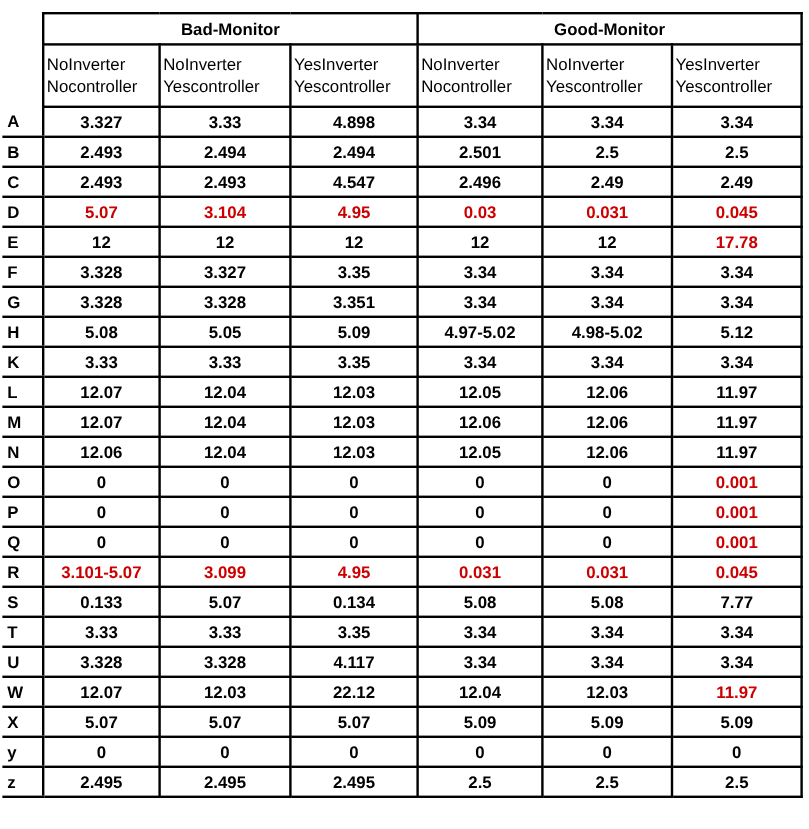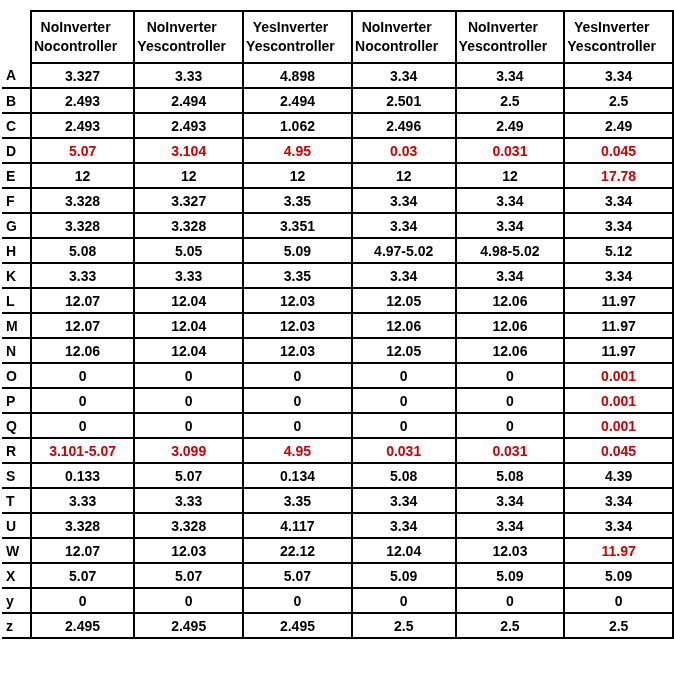--- a/index.html
+++ b/index.html
@@ -31,26 +31,26 @@
     height: 26px;
     font-size: 14px;
     text-align: center;
     vertical-align: middle;
     padding: 0;
   }
   
   th.subhdr {
     height: 52px;
     font-size: 14px;
-    text-align: center;
+    text-align: left;
     vertical-align: middle;
     padding: 0 16px 0 2px;
     white-space: pre-line;
     line-height: 1.35;
-    font-weight: bold;
+    font-weight: normal;
   }
   
   .corner {
     border: none;
     background: transparent;
   }
   td.rowlabel {
     border: none;
     border-bottom: 2px solid #000;
     font-size: 14px;
@@ -75,20 +75,25 @@
     <colgroup>
       <col style="width:34px">
       <col style="width:97px">
       <col style="width:109px">
       <col style="width:106px">
       <col style="width:104px">
       <col style="width:108px">
       <col style="width:108px">
     </colgroup>
     <thead>
+      <tr>
+        <th class="corner"></th>
+        <th class="grouphdr" colspan="3">Bad-Monitor</th>
+        <th class="grouphdr" colspan="3">Good-Monitor</th>
+      </tr>
       <tr id="subheader-row">
         <th class="corner"></th>
 
       <th class="subhdr">NoInverter
 Nocontroller</th>
           <th class="subhdr">NoInverter
 Yescontroller</th>
           <th class="subhdr">YesInverter
 Yescontroller</th>
           <th class="subhdr">NoInverter
@@ -116,21 +121,21 @@
           <td class="val">2.494</td>
           <td class="val">2.494</td>
           <td class="val">2.501</td>
           <td class="val">2.5</td>
           <td class="val">2.5</td>
         </tr>
         <tr>
           <td class="rowlabel">C</td>
           <td class="val">2.493</td>
           <td class="val">2.493</td>
-          <td class="val">1.062</td>
+          <td class="val">4.547</td>
           <td class="val">2.496</td>
           <td class="val">2.49</td>
           <td class="val">2.49</td>
         </tr>
         <tr>
           <td class="rowlabel">D</td>
           <td class="val red">5.07</td>
           <td class="val red">3.104</td>
           <td class="val red">4.95</td>
           <td class="val red">0.03</td>
@@ -245,21 +250,21 @@
           <td class="val red">0.031</td>
           <td class="val red">0.045</td>
         </tr>
         <tr>
           <td class="rowlabel">S</td>
           <td class="val">0.133</td>
           <td class="val">5.07</td>
           <td class="val">0.134</td>
           <td class="val">5.08</td>
           <td class="val">5.08</td>
-          <td class="val">4.39</td>
+          <td class="val">7.77</td>
         </tr>
         <tr>
           <td class="rowlabel">T</td>
           <td class="val">3.33</td>
           <td class="val">3.33</td>
           <td class="val">3.35</td>
           <td class="val">3.34</td>
           <td class="val">3.34</td>
           <td class="val">3.34</td>
         </tr>

